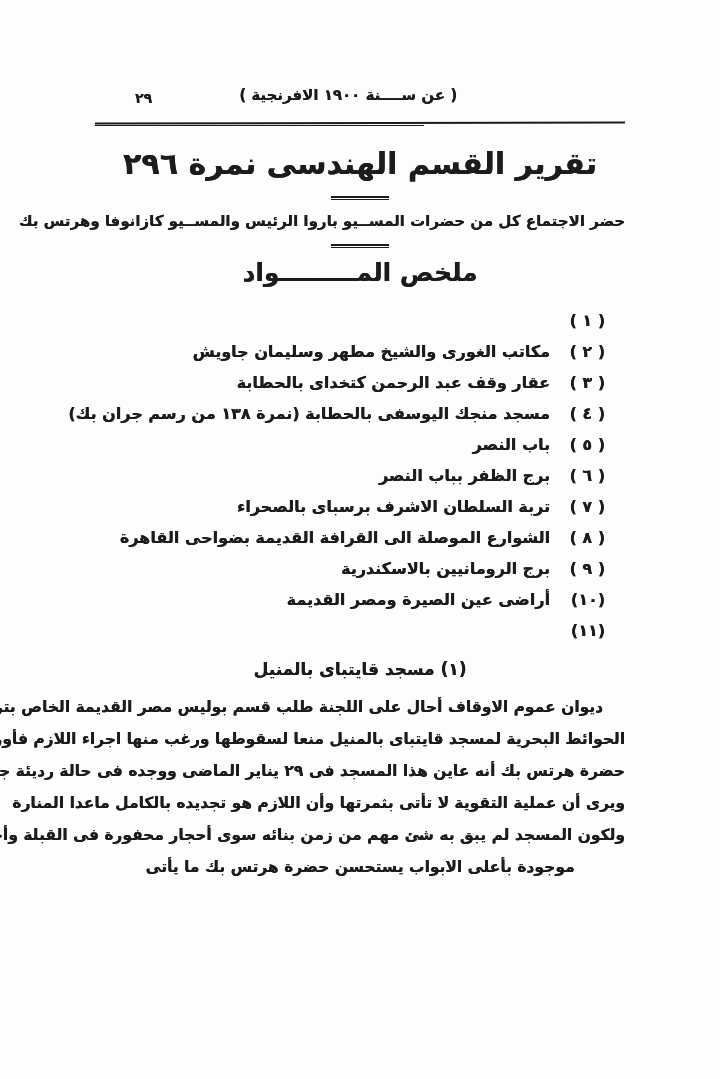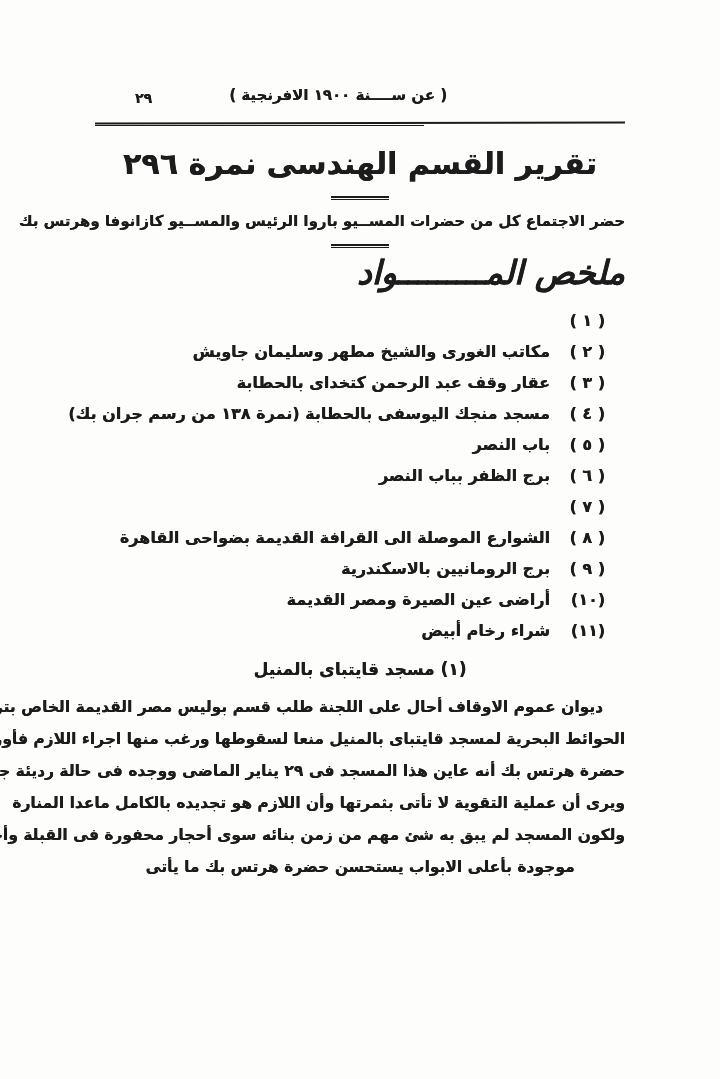--- a/index.html
+++ b/index.html
@@ -10,32 +10,32 @@
     position:relative; width:720px; height:1079px;
     background:var(--paper);
     padding:86px 95px 0 95px;
     direction:rtl;
     font-weight:700;
     text-shadow:0.25px 0 0 var(--ink);
     overflow:hidden;
   }
   
   .header-row { position:relative; height:24px; }
-  .header-note { position:absolute; right:178px; top:0; font-size:15px; letter-spacing:0.3px; }
+  .header-note { position:absolute; right:168px; top:0; font-size:15px; letter-spacing:0.3px; }
   .pagenum { position:absolute; left:40px; top:4px; font-size:14px; }
   
   .rule { margin-top:12px; height:5px; position:relative; }
   .rule::before { content:""; position:absolute; top:0; left:0; right:0; height:2px; background:var(--ink); transform:rotate(-0.12deg); }
   .rule::after  { content:""; position:absolute; top:3px; left:0; width:62%; height:1px; background:var(--ink); }
   
   .title { margin-top:16px; text-align:center; font-size:30px; line-height:42px; font-weight:700; }
   .subtitle { margin-top:3px; text-align:center; font-size:15px; line-height:22px; }
   .sep { margin:11px auto 0 auto; width:58px; height:4px; border-top:2px solid var(--ink); border-bottom:1px solid var(--ink); }
   .attendance { margin-top:9px; font-size:15px; line-height:24px; text-align:justify; text-align-last:justify; white-space:nowrap; }
-  .summary-heading { margin-top:7px; text-align:right; font-size:33px; line-height:36px; font-weight:700;font-style:italic; }
+  .summary-heading { margin-top:7px; text-align:center; font-size:25px; line-height:36px; font-weight:700; }
   
   .list { margin-top:14px; }
   .list-item { display:flex; gap:9px; padding-right:20px; line-height:31px; font-size:16px; align-items:baseline; }
   .item-num { min-width:46px; text-align:right; white-space:nowrap; }
   .item-text { white-space:nowrap; }
   
   .section-heading { margin-top:10px; text-align:center; font-size:17px; line-height:26px; font-weight:700; }
   .body { margin-top:9px; font-size:15.5px; }
   .body-line { line-height:32px; text-align:justify; text-align-last:justify; white-space:nowrap; }
   .body-line.first { text-indent:22px; }
@@ -88,40 +88,40 @@
     <span class="item-text">باب النصر</span>
   </div>
 
   <div class="list-item">
     <span class="item-num">( ٦ )</span>
     <span class="item-text">برج الظفر بباب النصر</span>
   </div>
 
   <div class="list-item">
     <span class="item-num">( ٧ )</span>
+    <span class="item-text">تربة السلطان الاشرف برسباى بالصحراء</span>
   </div>
 
   <div class="list-item">
     <span class="item-num">( ٨ )</span>
     <span class="item-text">الشوارع الموصلة الى القرافة القديمة بضواحى القاهرة</span>
   </div>
 
   <div class="list-item">
     <span class="item-num">( ٩ )</span>
     <span class="item-text">برج الرومانيين بالاسكندرية</span>
   </div>
 
   <div class="list-item">
     <span class="item-num">(١٠)</span>
     <span class="item-text">أراضى عين الصيرة ومصر القديمة</span>
   </div>
 
   <div class="list-item">
     <span class="item-num">(١١)</span>
-    <span class="item-text">شراء رخام أبيض</span>
   </div>
 </div>
 
   <h3 class="section-heading">(١) مسجد قايتباى بالمنيل</h3>
 
   <div class="body">
   <div class="body-line first">ديوان عموم الاوقاف أحال على اللجنة طلب قسم بوليس مصر القديمة الخاص بترميم</div>
 
   <div class="body-line">الحوائط البحرية لمسجد قايتباى بالمنيل منعا لسقوطها ورغب منها اجراء اللازم فأورى</div>
 

